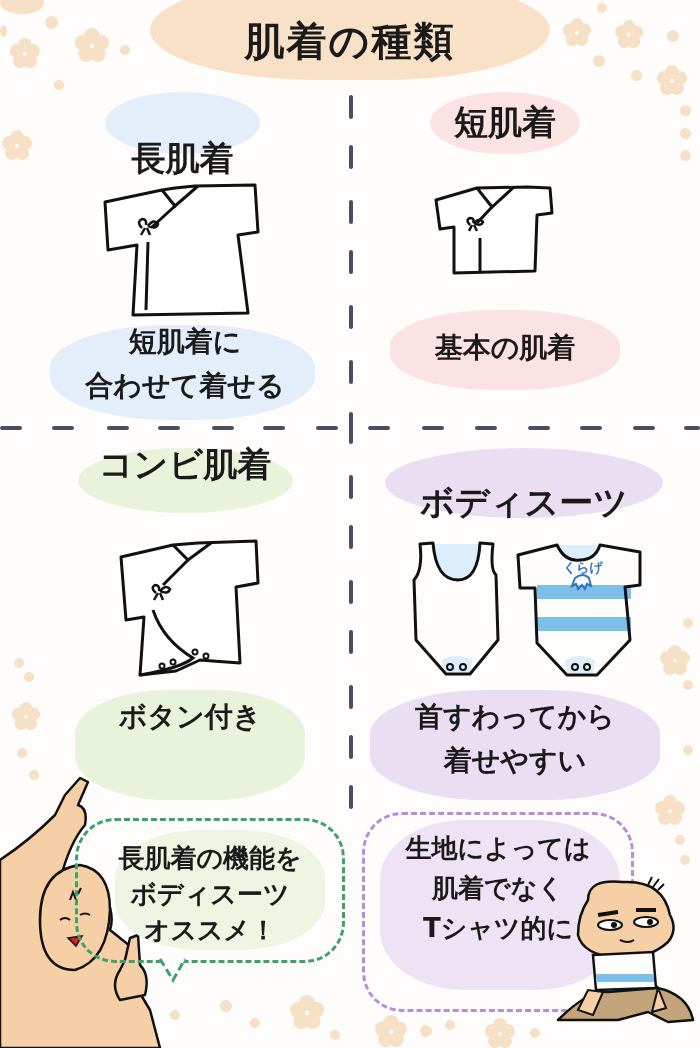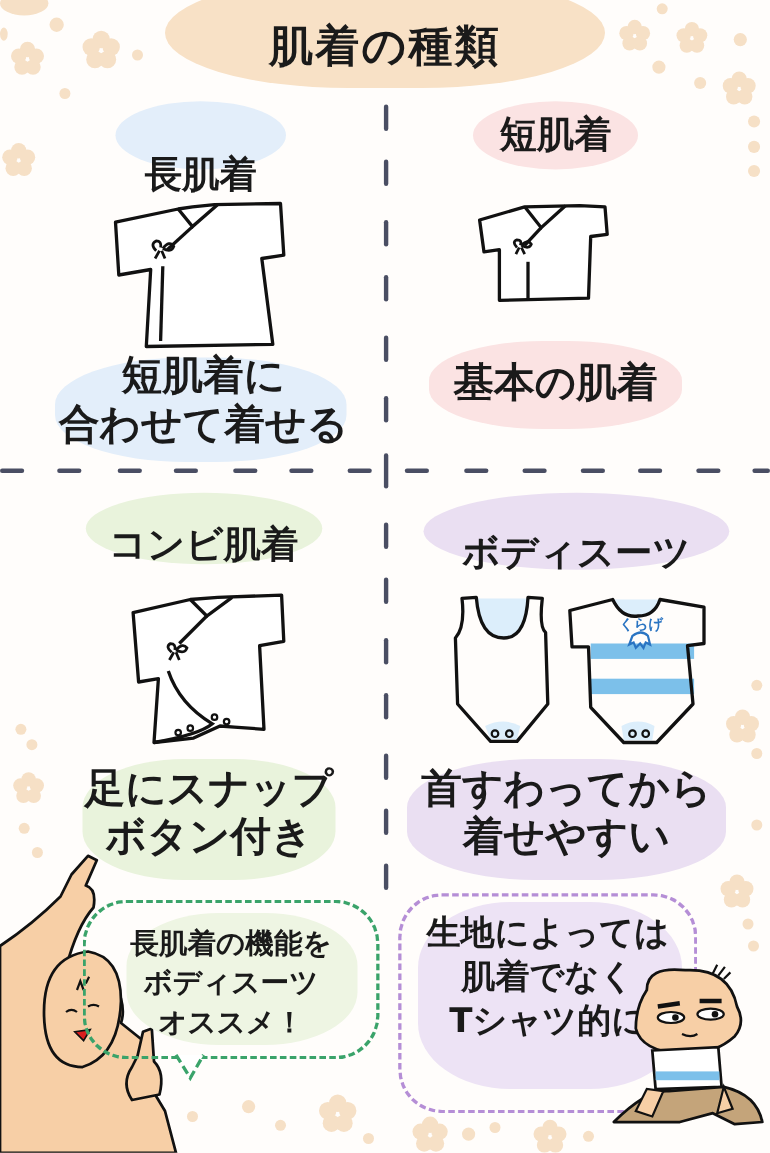--- a/index.html
+++ b/index.html
@@ -7,21 +7,21 @@
   body { position: relative; font-family: "DejaVu Sans", "Liberation Sans", sans-serif; color: #1a1a1a; }
   .abs { position: absolute; }
   .deco { position: absolute; pointer-events: none; }
   .dot { position: absolute; border-radius: 50%; background: #f6e0c6; }
   .flower { position: absolute; }
   .title-cloud { position: absolute; left: 150px; top: -20px; width: 400px; height: 100px; background: #f8e1c6; border-radius: 50% / 60%; }
   .title-text { position: absolute; left: 0; width: 700px; top: 14px; text-align: center; font-size: 40px; font-weight: bold; letter-spacing: 2px; }
   .pill { position: absolute; border-radius: 50%; }
   .label { position: absolute; text-align: center; font-weight: bold; white-space: nowrap; }
   .heading { font-size: 34px; }
-  .desc { font-size: 37px; line-height: 44px; }
+  .desc { font-size: 28px; line-height: 44px; }
   .divider-v { position: absolute; left: 349px; width: 4px; border-radius: 2px; background: #4a4e63; }
   .divider-h { position: absolute; top: 426px; height: 4px; border-radius: 2px; background: #4a4e63; }
   .bubble { position: absolute; border: 3px dashed; border-radius: 40px; }
   .bubble-text { position: absolute; text-align: center; font-size: 26px; font-weight: bold; line-height: 36px; }
   svg { overflow: visible; }
 </style>
 </head>
 <body>
 
 <div class="deco">
@@ -227,38 +227,37 @@
     <path d="M60 32 L45 48" fill="none" stroke="#111" stroke-width="3"></path>
     <path d="M48 63 L48 97" fill="none" stroke="#111" stroke-width="3"></path>
     <path d="M38 50 q-5 -5 0 -7 q5 0 3 5 M42 48 q6 -6 9 -1 q-2 5 -9 1 M40 50 l-3 6 M42 50 l3 6" fill="none" stroke="#111" stroke-width="2.5"></path>
   </svg>
   <div class="pill" style="left:390px;top:310px;width:230px;height:80px;background:#fbe3e3;border-radius:45%;"></div>
   <div class="label desc" style="left:385px;top:326px;width:240px;">基本の肌着</div>
 </section>
 
 <section>
   <div class="pill" style="left:78px;top:448px;width:215px;height:65px;background:#e9f3dc;"></div>
-  <div class="label heading" style="left:75px;top:472px;width:220px;">コンビ肌着</div>
+  <div class="label heading" style="left:75px;top:442px;width:220px;">コンビ肌着</div>
   <svg class="abs" style="left:118px;top:535px" width="150" height="145" viewBox="0 0 150 145">
     <path d="M60 10 L70 25 L80 110 L62 115 L40 75 Z" fill="#dceefb" opacity="0.8"></path>
     <path d="M3 22 L55 10 L80 8 L138 6 L140 48 L118 52 L122 128 L95 126 L82 125 L58 136 L22 140 L26 82 L8 85 Z" fill="#fff" stroke="#111" stroke-width="3" stroke-linejoin="round"></path>
     <path d="M55 10 L70 25 L93 8" fill="none" stroke="#111" stroke-width="3"></path>
     <path d="M70 25 L45 50" fill="none" stroke="#111" stroke-width="3"></path>
     <path d="M35 75 q10 30 40 48 q-12 10 -53 17" fill="none" stroke="#111" stroke-width="3"></path>
     <path d="M38 58 q-6 -5 -1 -8 q5 0 4 6 M42 56 q6 -7 10 -2 q-2 6 -10 2 M40 58 l-4 7 M42 58 l3 7" fill="none" stroke="#111" stroke-width="2.5"></path>
     <g fill="none" stroke="#111" stroke-width="2">
         <circle cx="44" cy="131" r="2.5"></circle>
         <circle cx="55" cy="127" r="2.5"></circle>
         <circle cx="77" cy="117" r="2.5"></circle>
         <circle cx="88" cy="121" r="2.5"></circle>
       </g>
   </svg>
   <div class="pill" style="left:75px;top:690px;width:230px;height:110px;background:#e9f3dc;border-radius:40%;"></div>
   <div class="label desc" style="left:55px;top:695px;width:270px;">
-    <div>足にスナップ</div>
     <div>ボタン付き</div>
   </div>
 </section>
 
 <section>
   <div class="pill" style="left:385px;top:448px;width:278px;height:70px;background:#eadff2;"></div>
   <div class="label heading" style="left:385px;top:460px;width:278px;margin-top:20px;">ボディスーツ</div>
   <svg class="abs" style="left:408px;top:540px" width="95" height="140" viewBox="0 0 95 140">
     <path d="M25 4 Q30 40 50 40 Q68 40 72 4 Z" fill="#dceefb"></path>
     <path d="M33 120 Q50 112 65 120 L62 132 L38 132 Z" fill="#dceefb"></path>
@@ -302,21 +301,21 @@
   <div class="bubble-text" style="left:85px;top:840px;width:250px;">
     <div>長肌着の機能を</div>
     <div>ボディスーツ</div>
     <div>オススメ！</div>
   </div>
 </div>
 
 <div>
   <div class="pill" style="left:380px;top:820px;width:240px;height:170px;background:#ede3f5;border-radius:35%;"></div>
   <div class="bubble" style="left:362px;top:812px;width:272px;height:200px;border-color:#b58ed6;"></div>
-  <div class="bubble-text" style="left:368px;top:828px;width:260px;font-size:31px;line-height:40px;">
+  <div class="bubble-text" style="left:368px;top:828px;width:260px;font-size:26px;line-height:40px;">
     <div>生地によっては</div>
     <div>肌着でなく</div>
     <div>Tシャツ的に</div>
   </div>
 </div>
 
 <svg class="abs" style="left:548px;top:880px" width="152" height="150" viewBox="0 0 152 150">
   <path d="M40 20 Q40 -2 75 2 Q115 0 122 35 Q130 50 120 62 Q100 80 70 78 Q35 75 30 55 Q30 35 40 20 Z" fill="#f7cfa6" stroke="#111" stroke-width="2.5"></path>
   <path d="M100 5 l4 -8 M105 7 l6 -8 M110 10 l6 -6" stroke="#111" stroke-width="2"></path>
   <path d="M50 35 l20 -3 M88 30 l20 0" stroke="#111" stroke-width="4"></path>

